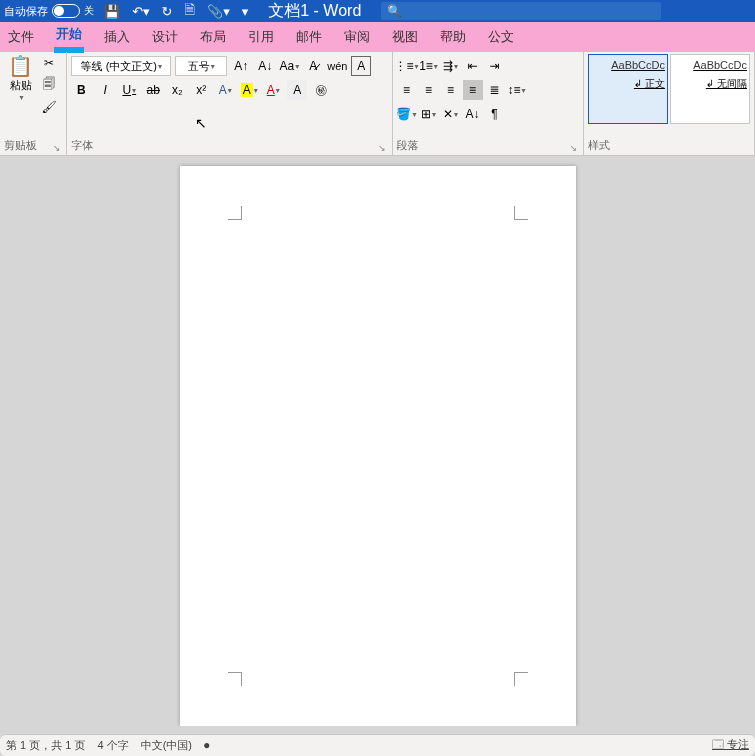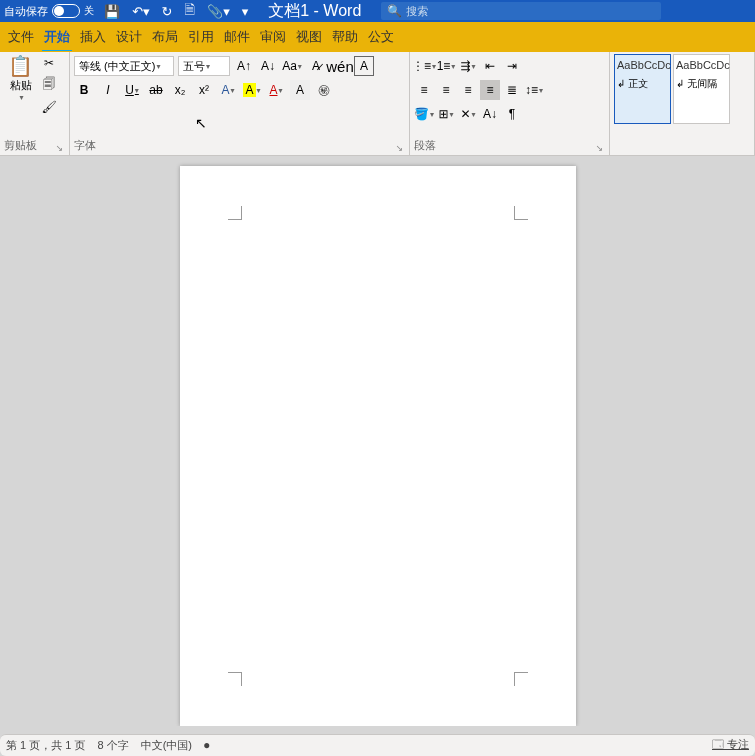--- a/index.html
+++ b/index.html
@@ -9,49 +9,49 @@
 .titlebar .autosave { font-size: 11px; display: flex; align-items: center; gap: 4px; text-align: right; }
 .toggle { width: 28px; height: 14px; border: 1px solid #fff; border-radius: 7px; position: relative; }
 .toggle::after { content: ""; position: absolute; left: 1px; top: 1px; width: 10px; height: 10px; background: #fff; border-radius: 50%; }
 .titlebar .qat { display: flex; align-items: center; gap: 12px; margin-left: 10px; }
 .titlebar .qat span { font-size: 13px; cursor: pointer; }
 .titlebar .doctitle { margin-left: 20px; font-size: 16px; }
 .searchbox { margin-left: 20px; background: #2b6cc4; height: 18px; width: 280px; display: flex; align-items: center; padding: 0 6px; border-radius: 2px; }
 .searchbox input { background: transparent; border: none; color: #fff; font-size: 11px; outline: none; width: 100%; }
 .searchbox input::placeholder { color: #cde; }
 
-.tabs { height: 30px; background: #eab308; display: flex; align-items: center; padding: 12px 6px; gap: 6px; font-size: 13px; color: #333; }
+.tabs { height: 30px; background: #f9a8d4; display: flex; align-items: center; padding: 12px 6px; gap: 18px; font-size: 13px; color: #333; }
 .tabs .tab { cursor: pointer; padding: 4px 2px; }
-.tabs .tab.active { color: #185abd; border-bottom: 1px solid #0ea5e9; font-weight: 600; }
+.tabs .tab.active { color: #185abd; border-bottom: 6px solid #0ea5e9; font-weight: 600; }
 
 .ribbon { height: 104px; background: #f3f2f1; display: flex; border-bottom: 1px solid #c8c6c4; }
 .group { border-right: 1px solid #c8c6c4; display: flex; flex-direction: column; justify-content: space-between; padding: 2px 4px 0; }
 .group-label { font-size: 11px; color: #666; padding: 2px 0; position: relative; }
 .group-label .launcher { position: absolute; right: 2px; bottom: 2px; font-size: 9px; color: #888; cursor: pointer; }
 
 .clipboard { width: 70px; }
 .clipboard-body { display: flex; gap: 2px; }
 .paste-btn { width: 34px; text-align: center; cursor: pointer; }
 .paste-btn .icon { font-size: 20px; }
 .paste-btn .lbl { font-size: 11px; }
 .mini-col { display: flex; flex-direction: column; gap: 4px; }
 .mini-btn { width: 18px; height: 18px; display: flex; align-items: center; justify-content: center; font-size: 12px; cursor: pointer; }
 
 .font-group { width: 340px; }
 .font-row { display: flex; align-items: center; gap: 4px; padding: 2px 0; }
-.combo { border: 1px solid #c8c6c4; background: #fff; height: 20px; display: flex; align-items: center; padding: 0 4px; font-size: 11px; }
+.combo { border: 1px solid #c8c6c4; background: #fff; height: 20px; display: flex; align-items: center; padding: 0 4px; font-size: 11px; justify-content: center; }
 .rbtn { width: 20px; height: 20px; display: flex; align-items: center; justify-content: center; border: 1px solid transparent; cursor: pointer; font-size: 12px; }
 .dd { font-size: 8px; color: #666; margin-left: 1px; }
 
 .para-group { width: 200px; }
 .para-row { display: flex; align-items: center; gap: 2px; padding: 2px 0; }
 
 .styles-group { flex: 1; }
 .styles-body { display: flex; gap: 2px; height: 70px; }
-.style-item { width: 57px; border: 1px solid #c8c6c4; background: #fff; text-align: left; padding: 4px 2px; cursor: pointer; font-size: 10px; }
+.style-item { width: 80px; border: 1px solid #c8c6c4; background: #fff; text-align: right; padding: 4px 2px; cursor: pointer; font-size: 10px; text-decoration: underline; }
 .style-item.active { border: 1px solid #185abd; background: #deecf9; }
 .style-item .prev { font-size: 11px; color: #333; }
 .style-item .name { font-size: 10px; margin-top: 6px; }
 
 .canvas { height: 570px; background: #d6d6d6; display: flex; justify-content: center; padding-top: 10px; overflow: hidden; }
 .page { width: 396px; height: 560px; background: #fff; box-shadow: 0 0 4px rgba(0,0,0,0.3); position: relative; }
 .corner { position: absolute; width: 14px; height: 14px; border: 1px solid #999; }
 .tl { top: 40px; left: 48px; border-right: none; border-bottom: none; transform: rotate(180deg);}
 .tr { top: 40px; right: 48px; border-left: none; border-bottom: none; transform: rotate(180deg);}
 .bl { bottom: 40px; left: 48px; border-right: none; border-top: none; transform: rotate(180deg);}
@@ -81,21 +81,20 @@
     <span>📎▾</span>
     <span>▾</span>
   </div>
   <div class="doctitle">
     <span>文档1</span>
     <span> - </span>
     <span>Word</span>
   </div>
   <div class="searchbox">
     <span style="margin-right:4px">🔍</span>
-    <input placeholder="搜索" style="">
   </div>
 </div>
 
 <div class="tabs">
   <div class="tab">文件</div>
   <div class="tab active">开始</div>
   <div class="tab">插入</div>
   <div class="tab">设计</div>
   <div class="tab">布局</div>
   <div class="tab">引用</div>
@@ -137,21 +136,21 @@
             <span>五号</span>
             <span class="dd">▾</span>
           </div>
         <div class="rbtn">A↑</div>
         <div class="rbtn">A↓</div>
         <div class="rbtn">
             <span>Aa</span>
             <span class="dd">▾</span>
           </div>
         <div class="rbtn">A̷</div>
-        <div class="rbtn" style="font-size:15px">
+        <div class="rbtn" style="font-size:11px">
             <span>wén</span>
           </div>
         <div class="rbtn" style="border:1px solid #666">A</div>
       </div>
       <div class="font-row">
         <div class="rbtn" style="font-weight:bold">B</div>
         <div class="rbtn" style="font-style:italic">I</div>
         <div class="rbtn" style="text-decoration:underline">
             <span>U</span>
             <span class="dd">▾</span>
@@ -217,33 +216,36 @@
     <div class="styles-body">
       <div class="style-item active">
         <div class="prev">AaBbCcDc</div>
         <div class="name"><span>↲ </span><span>正文</span></div>
       </div>
       <div class="style-item">
         <div class="prev">AaBbCcDc</div>
         <div class="name"><span>↲ </span><span>无间隔</span></div>
       </div>
     </div>
+    <div class="group-label">
+      <span>样式</span>
+    </div>
   </div>
 </div>
 
 <div class="canvas">
   <div class="page">
     <div class="corner tl"></div>
     <div class="corner tr"></div>
     <div class="corner bl"></div>
     <div class="corner br"></div>
   </div>
 </div>
 
 <div class="statusbar">
   <span>第 1 页，共 1 页</span>
-  <span>8 个字</span>
+  <span>4 个字</span>
   <span>中文(中国)</span>
   <span>⏺</span>
   <div class="right">
     <span>🗔 <span>专注</span></span>
   </div>
 </div>
 
 </body></html>

